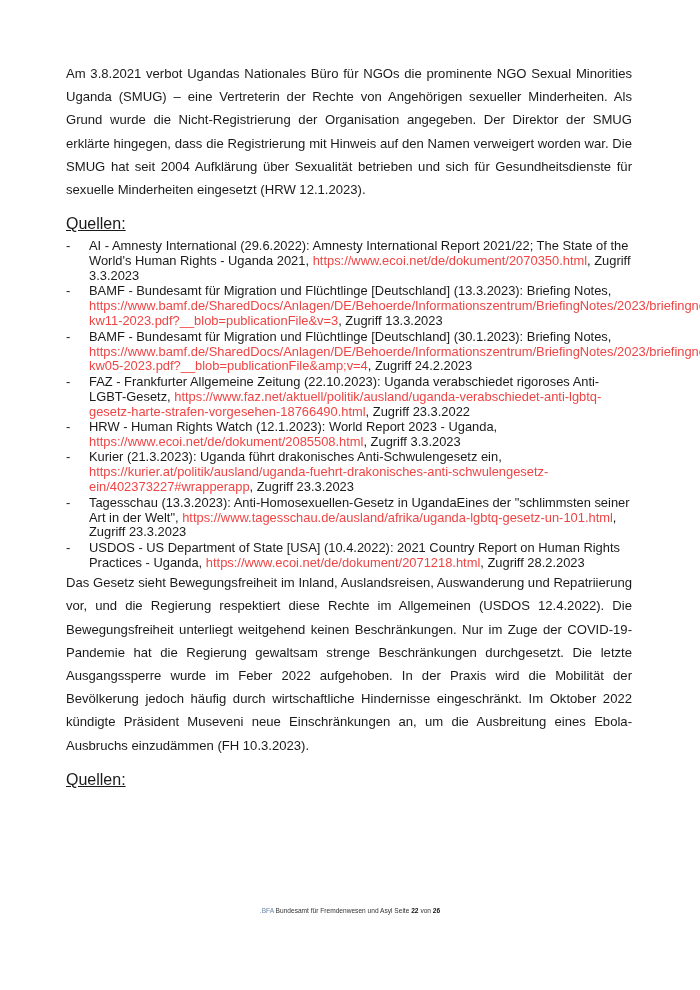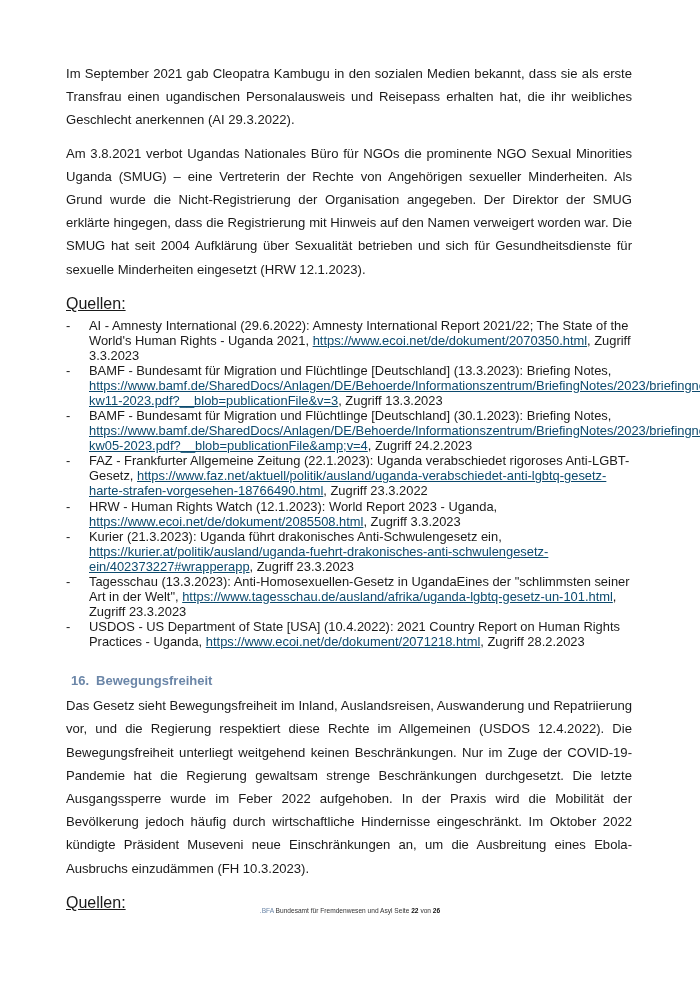--- a/index.html
+++ b/index.html
@@ -5,70 +5,68 @@
     html, body { margin: 0; padding: 0; background: #ffffff; }
     body { width: 700px; height: 990px; position: relative; overflow: hidden;
            font-family: "Liberation Sans", sans-serif; color: #1a1a1a; }
     .page { position: absolute; left: 66px; top: 62px; width: 566px; }
     p.body { font-size: 13.1px; line-height: 23.2px; text-align: justify; margin: 0 0 10px 0; }
     .src-head { font-size: 16px; line-height: 18px; text-decoration: underline; margin: 14px 0 6px 0; }
     ul.sources { list-style: none; margin: 0; padding: 0; }
     ul.sources li { position: relative; padding-left: 23px; font-size: 12.9px; line-height: 14.9px; margin: 0 0 0.5px 0; }
     ul.sources li .dash { position: absolute; left: 0; top: 0; }
     ul.sources li .txt { display: block; }
-    a.link { color: #0c4a6e; text-decoration: underline; }
+    a.link { color: #ef4444; }
     h2.sec { font-size: 13px; font-weight: bold; color: #6b86a8; margin: 22px 0 4px 5px; line-height: 18px; }
     h2.sec .num { margin-right: 7px; }
     .footer { position: absolute; top: 907px; left: 0; width: 700px; text-align: center; font-size: 6.6px; color: #333; }
     .footer .bfa { color: #6b86a8; }
     .footer b { font-weight: bold; color: #111; }
   </style>
 </head>
 <body>
 
 <div class="page">
-  <p class="body">Im September 2021 gab Cleopatra Kambugu in den sozialen Medien bekannt, dass sie als erste Transfrau einen ugandischen Personalausweis und Reisepass erhalten hat, die ihr weibliches Geschlecht anerkennen (AI 29.3.2022).</p>
   <p class="body">Am 3.8.2021 verbot Ugandas Nationales Büro für NGOs die prominente NGO Sexual Minorities Uganda (SMUG) – eine Vertreterin der Rechte von Angehörigen sexueller Minderheiten. Als Grund wurde die Nicht-Registrierung der Organisation angegeben. Der Direktor der SMUG erklärte hingegen, dass die Registrierung mit Hinweis auf den Namen verweigert worden war. Die SMUG hat seit 2004 Aufklärung über Sexualität betrieben und sich für Gesundheitsdienste für sexuelle Minderheiten eingesetzt (HRW 12.1.2023).</p>
 
   <div class="src-head">Quellen:</div>
   <ul class="sources">
     <li>
         <span class="dash">-</span>
         <span class="txt"><span>AI - Amnesty International (29.6.2022): Amnesty International Report 2021/22; The State of the World's Human Rights - Uganda 2021, </span><a class="link">https://www.ecoi.net/de/dokument/2070350.html</a><span>, Zugriff 3.3.2023</span></span>
       </li>
     <li>
         <span class="dash">-</span>
         <span class="txt"><span>BAMF - Bundesamt für Migration und Flüchtlinge [Deutschland] (13.3.2023): Briefing Notes, </span><a class="link">https://www.bamf.de/SharedDocs/Anlagen/DE/Behoerde/Informationszentrum/BriefingNotes/2023/briefingnotes-kw11-2023.pdf?__blob=publicationFile&amp;v=3</a><span>, Zugriff 13.3.2023</span></span>
       </li>
     <li>
         <span class="dash">-</span>
         <span class="txt"><span>BAMF - Bundesamt für Migration und Flüchtlinge [Deutschland] (30.1.2023): Briefing Notes, </span><a class="link">https://www.bamf.de/SharedDocs/Anlagen/DE/Behoerde/Informationszentrum/BriefingNotes/2023/briefingnotes-kw05-2023.pdf?__blob=publicationFile&amp;amp;v=4</a><span>, Zugriff 24.2.2023</span></span>
       </li>
     <li>
         <span class="dash">-</span>
-        <span class="txt"><span>FAZ - Frankfurter Allgemeine Zeitung (22.1.2023): Uganda verabschiedet rigoroses Anti-LGBT-Gesetz, </span><a class="link">https://www.faz.net/aktuell/politik/ausland/uganda-verabschiedet-anti-lgbtq-gesetz-harte-strafen-vorgesehen-18766490.html</a><span>, Zugriff 23.3.2022</span></span>
+        <span class="txt"><span>FAZ - Frankfurter Allgemeine Zeitung (22.10.2023): Uganda verabschiedet rigoroses Anti-LGBT-Gesetz, </span><a class="link">https://www.faz.net/aktuell/politik/ausland/uganda-verabschiedet-anti-lgbtq-gesetz-harte-strafen-vorgesehen-18766490.html</a><span>, Zugriff 23.3.2022</span></span>
       </li>
     <li>
         <span class="dash">-</span>
         <span class="txt"><span>HRW - Human Rights Watch (12.1.2023): World Report 2023 - Uganda, </span><a class="link">https://www.ecoi.net/de/dokument/2085508.html</a><span>, Zugriff 3.3.2023</span></span>
       </li>
     <li>
         <span class="dash">-</span>
         <span class="txt"><span>Kurier (21.3.2023): Uganda führt drakonisches Anti-Schwulengesetz ein, </span><a class="link">https://kurier.at/politik/ausland/uganda-fuehrt-drakonisches-anti-schwulengesetz-ein/402373227#wrapperapp</a><span>, Zugriff 23.3.2023</span></span>
       </li>
     <li>
         <span class="dash">-</span>
         <span class="txt"><span>Tagesschau (13.3.2023): Anti-Homosexuellen-Gesetz in UgandaEines der "schlimmsten seiner Art in der Welt", </span><a class="link">https://www.tagesschau.de/ausland/afrika/uganda-lgbtq-gesetz-un-101.html</a><span>, Zugriff 23.3.2023</span></span>
       </li>
     <li>
         <span class="dash">-</span>
         <span class="txt"><span>USDOS - US Department of State [USA] (10.4.2022): 2021 Country Report on Human Rights Practices - Uganda, </span><a class="link">https://www.ecoi.net/de/dokument/2071218.html</a><span>, Zugriff 28.2.2023</span></span>
       </li>
   </ul>
 
-  <h2 class="sec"><span class="num">16.</span><span>Bewegungsfreiheit</span></h2>
   <p class="body">Das Gesetz sieht Bewegungsfreiheit im Inland, Auslandsreisen, Auswanderung und Repatriierung vor, und die Regierung respektiert diese Rechte im Allgemeinen (USDOS 12.4.2022). Die Bewegungsfreiheit unterliegt weitgehend keinen Beschränkungen. Nur im Zuge der COVID-19-Pandemie hat die Regierung gewaltsam strenge Beschränkungen durchgesetzt. Die letzte Ausgangssperre wurde im Feber 2022 aufgehoben. In der Praxis wird die Mobilität der Bevölkerung jedoch häufig durch wirtschaftliche Hindernisse eingeschränkt. Im Oktober 2022 kündigte Präsident Museveni neue Einschränkungen an, um die Ausbreitung eines Ebola-Ausbruchs einzudämmen (FH 10.3.2023).</p>
   <div class="src-head">Quellen:</div>
 </div>
 
 <div class="footer">
   <span class="bfa">.BFA</span><span> Bundesamt für Fremdenwesen und Asyl Seite </span><b>22</b><span> von </span><b>26</b>
 </div>
 
 </body></html>

